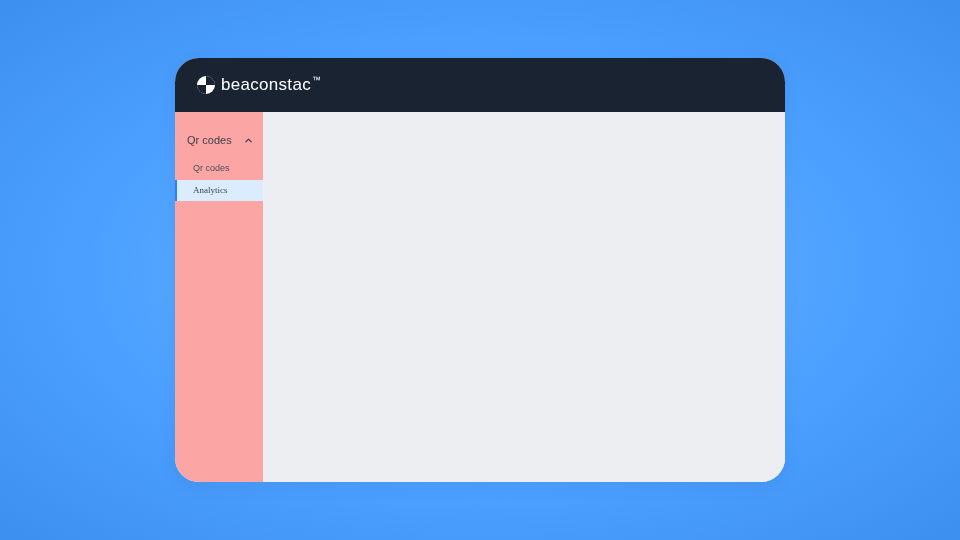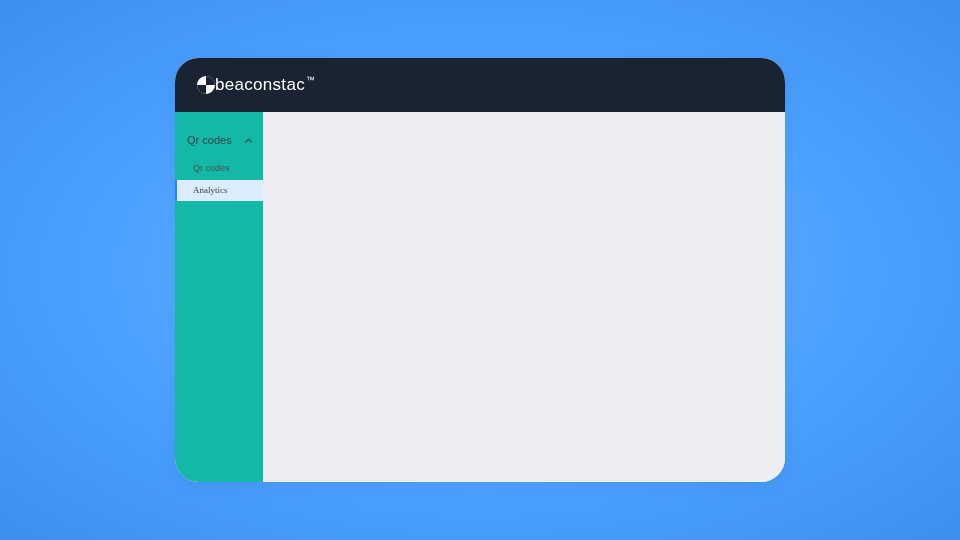--- a/index.html
+++ b/index.html
@@ -27,20 +27,21 @@
       background: #1a2332;
       height: 54px;
       display: flex;
       align-items: center;
       padding: 0 22px;
       flex-shrink: 0;
     }
     .logo {
       display: flex;
       align-items: center;
+      gap: 6px;
     }
     .logo-icon {
       width: 18px;
       height: 18px;
       position: relative;
     }
     .logo-text {
       color: #ffffff;
       font-size: 17px;
       font-weight: 500;
@@ -51,21 +52,21 @@
       vertical-align: super;
       margin-left: 1px;
     }
     .body {
       display: flex;
       flex: 1;
       overflow: hidden;
     }
     .sidebar {
       width: 88px;
-      background: #14b8a6;
+      background: #fca5a5;
       padding: 18px 0 0 0;
       flex-shrink: 0;
     }
     .section-header {
       display: flex;
       align-items: center;
       justify-content: space-between;
       padding: 0 10px 0 12px;
       font-size: 11px;
       color: #3a3f4a;

